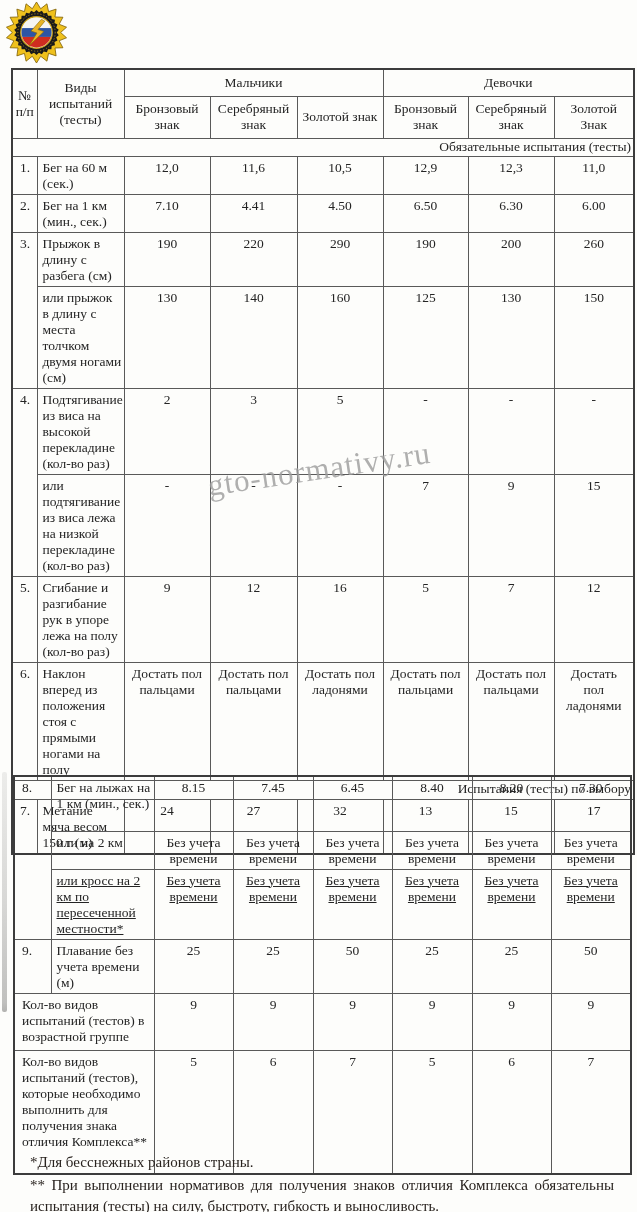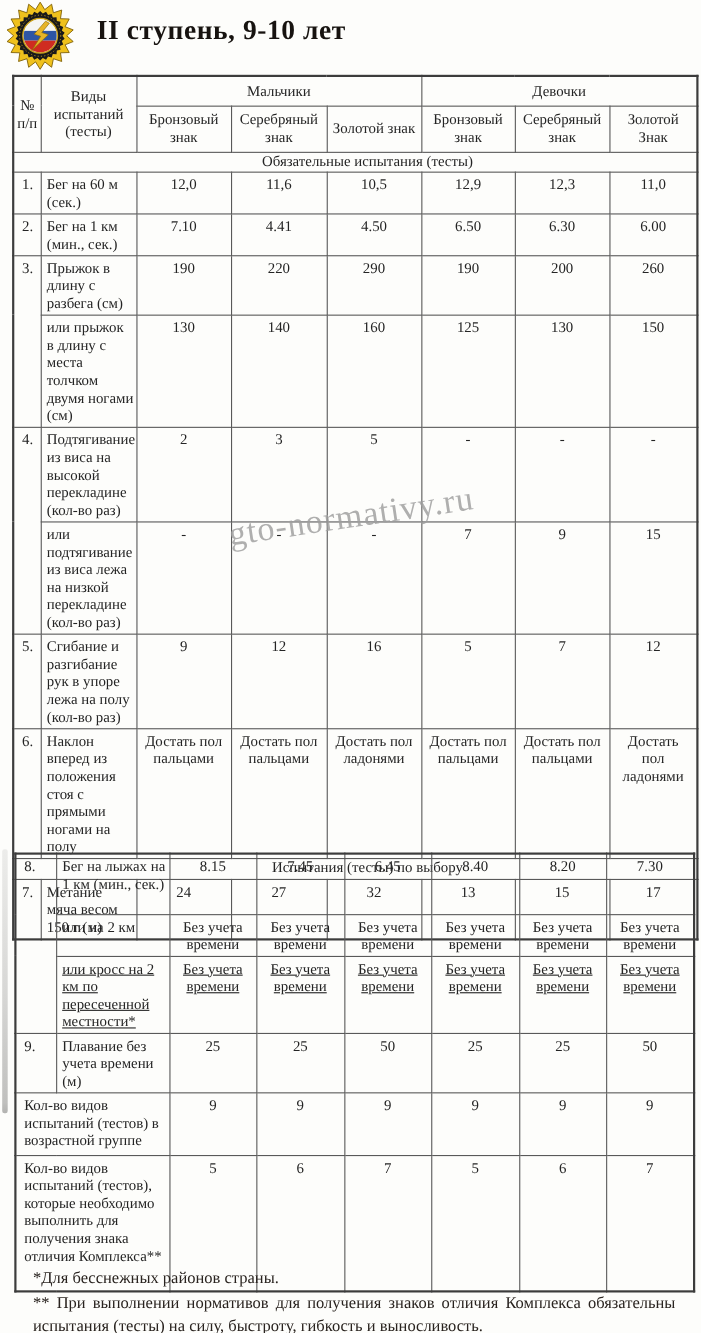--- a/index.html
+++ b/index.html
@@ -25,21 +25,21 @@
   table.tbl th, table.tbl td{
     border:1px solid #595959;
     font-size:13.5px;line-height:16px;
     vertical-align:top;overflow:hidden;
   }
   table.tbl th{font-weight:normal;text-align:center;vertical-align:middle;padding:2px 2px;}
   th.hdr-num, th.hdr-tests{vertical-align:top;padding-top:6px;}
   td.num{ text-align:left;padding:3px 2px 2px 7px; }
   td.label{ text-align:left;padding:3px 2px 2px 5px; }
   td.val{ text-align:center;padding:3px 5px 2px 5px; }
-  td.section{ text-align:center;padding:0 2px 1px 24px;font-size:13.5px;line-height:14px;vertical-align:middle;margin-left:16px;}
+  td.section{ text-align:right;padding:0 2px 1px 24px;font-size:13.5px;line-height:14px;vertical-align:middle;margin-left:16px;}
   td.wide{ text-align:left;padding:3px 3px 2px 7px; }
   .watermark{
     position:absolute;left:208px;top:468px;
     font-size:31px;color:#9e9e9e;opacity:.82;letter-spacing:1px;
     transform:rotate(-8.5deg);transform-origin:left center;
     pointer-events:none;white-space:nowrap;z-index:5;
   }
   .footnotes{position:absolute;left:30px;top:1152px;width:584px;}
   .footnotes p{margin:0 0 1px 0;font-size:15px;line-height:21.5px;color:#29231f;}
   .footnotes p.justify{text-align:justify;}
@@ -61,21 +61,20 @@
     <clipPath id="fc">
         <circle cx="32" cy="32" r="15.2"></circle>
       </clipPath>
     <g clip-path="url(#fc)">
       <rect x="16" y="16" width="32" height="11.5" fill="#f5f5f2"></rect>
       <rect x="16" y="27.5" width="32" height="9" fill="#2d55a5"></rect>
       <rect x="16" y="36.5" width="32" height="11.5" fill="#cf2c20"></rect>
     </g>
     <path d="M37 18.5 L26.5 30.5 L32.5 32.5 L24.5 45.5 L39.5 31 L33.5 29 L40.5 20.5 Z" fill="#e7b427" stroke="#8a6a00" stroke-width="0.6"></path>
   </svg>
-  <h1 class="title">II ступень, 9-10 лет</h1>
 </div>
 
 <table class="tbl" id="part1">
   <colgroup>
     <col style="width:25px">
       <col style="width:87px">
     <col style="width:86px">
       <col style="width:87px">
       <col style="width:86px">
     <col style="width:85px">

